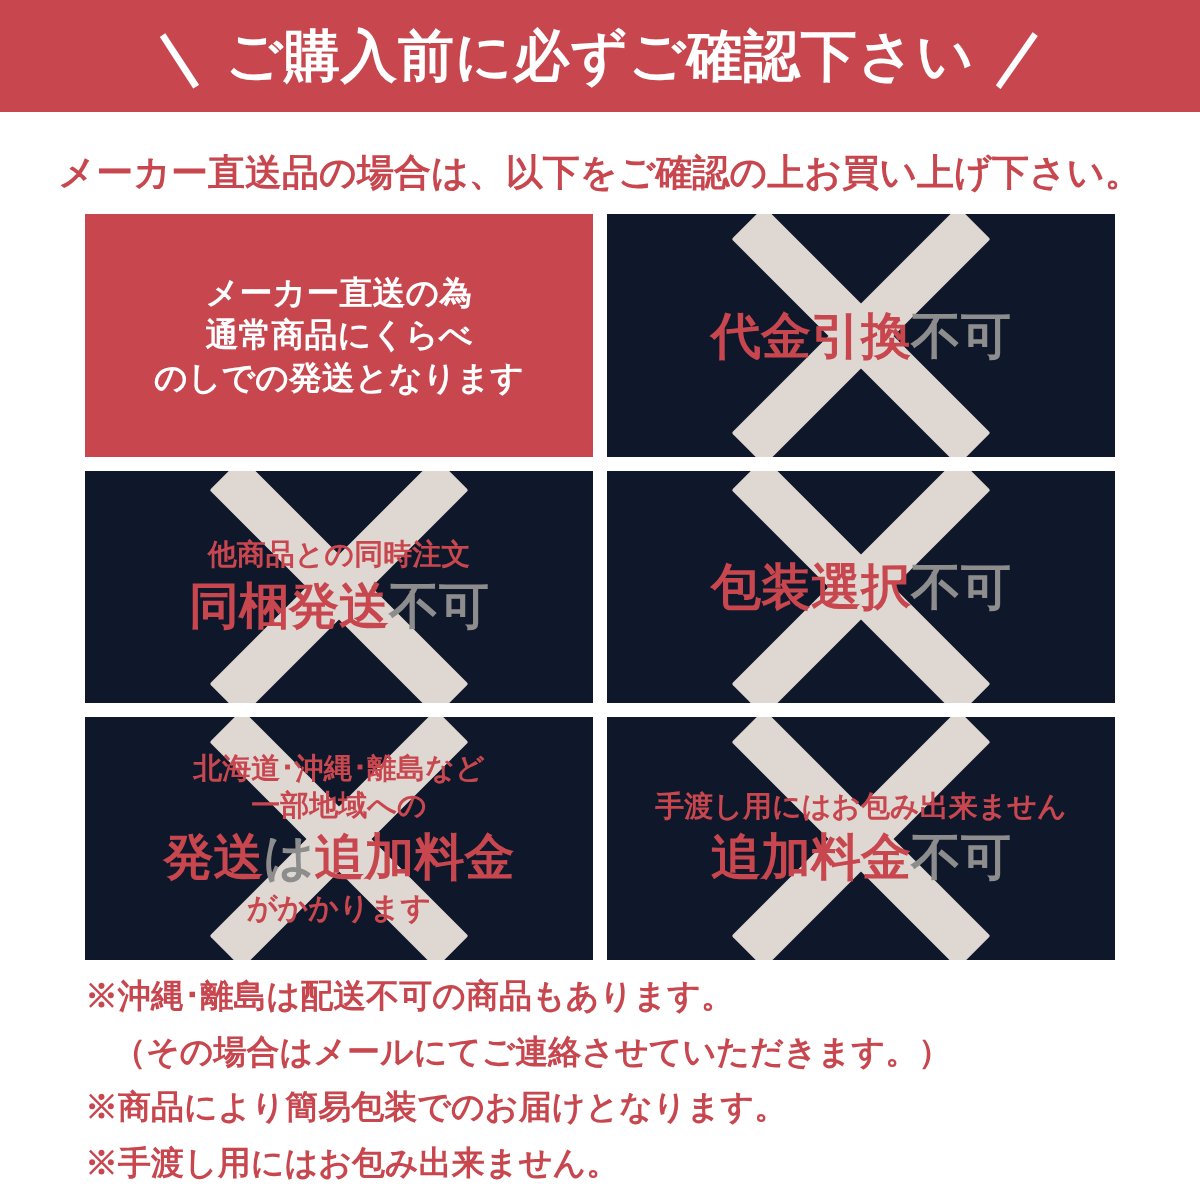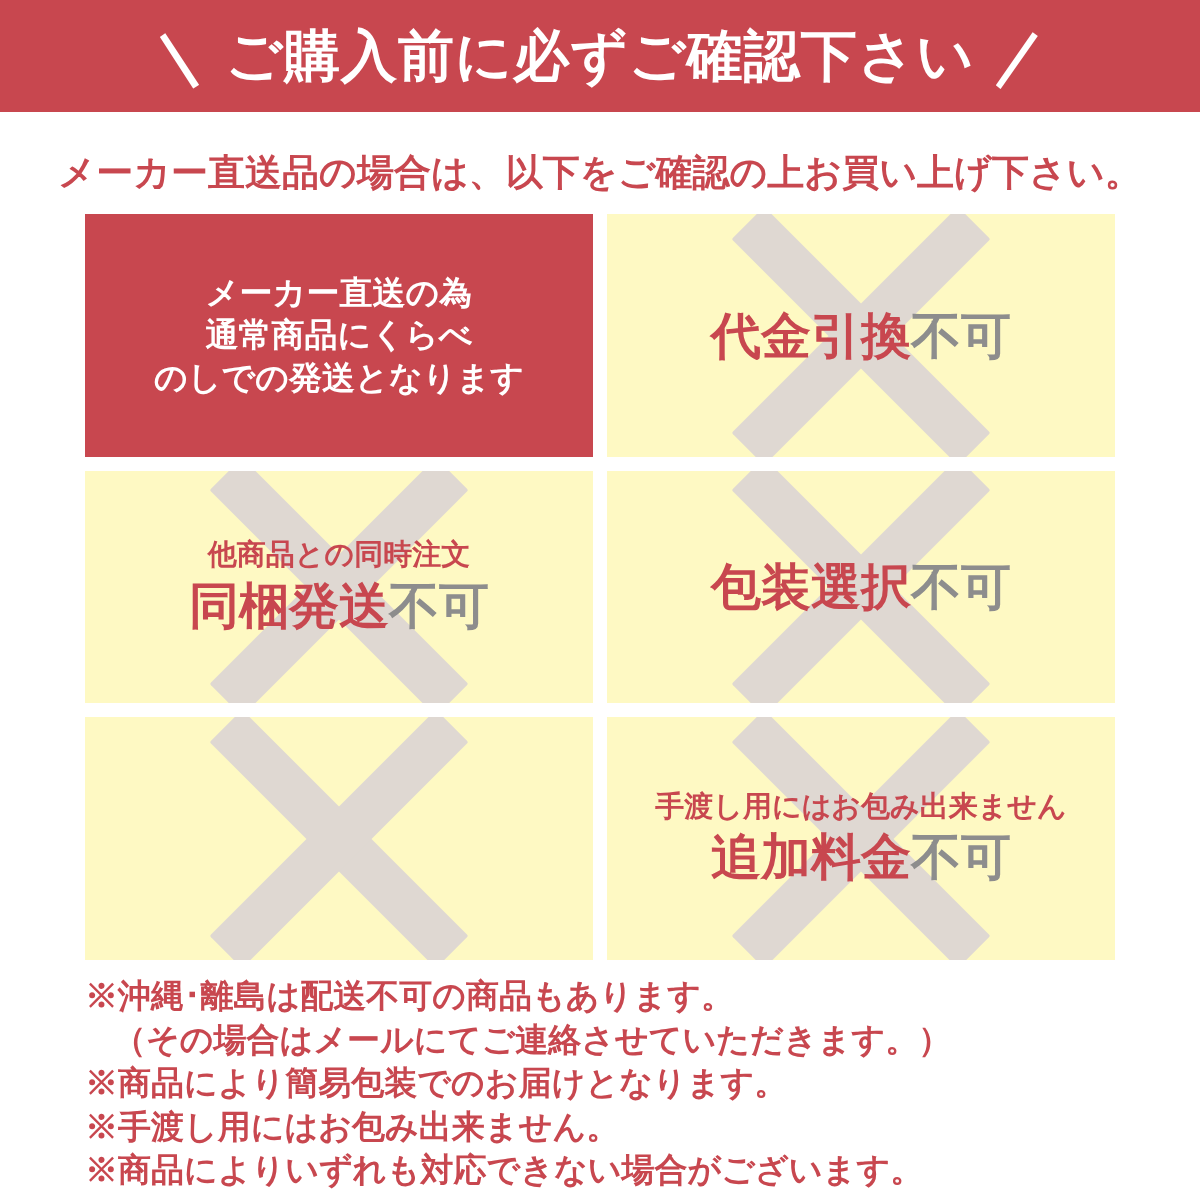--- a/index.html
+++ b/index.html
@@ -65,21 +65,21 @@
     width: 1030px;
     display: grid;
     grid-template-columns: 508px 508px;
     grid-auto-rows: auto;
     column-gap: 14px;
     row-gap: 14px;
   }
 
   .card {
     position: relative;
-    background: #fef9c3;
+    background: #0f172a;
     overflow: hidden;
     display: flex;
     flex-direction: column;
     align-items: center;
     justify-content: center;
     text-align: center;
     box-sizing: border-box;
   }
   .card.filled {
     background: #c8474f;
@@ -150,20 +150,21 @@
     margin: 14px auto 0 auto;
     width: 1030px;
     color: #c8474f;
     font-size: 33px;
     font-weight: bold;
     line-height: 1.32;
     text-align: left;
   }
   .notes .note {
     white-space: nowrap;
+    margin-top: 12px;
   }
   .notes .note.indent {
     padding-left: 28px;
   }
 </style>
 </head>
 <body>
 
 <div class="page">
 
@@ -220,20 +221,28 @@
           <span class="big-red">包装選択</span><span class="big-grey">不可</span>
         </div>
       </div>
     </div>
 
     <div class="card h3">
       <div class="xmark">
           <span class="a"></span>
           <span class="b"></span>
         </div>
+      <div class="card-content">
+        <div class="small-red">北海道･沖縄･離島など</div>
+        <div class="small-red">一部地域への</div>
+        <div>
+          <span class="big-red">発送</span><span class="big-grey">は</span><span class="big-red">追加料金</span>
+        </div>
+        <div class="mid-red">がかかります</div>
+      </div>
     </div>
 
     <div class="card h3">
       <div class="xmark">
           <span class="a"></span>
           <span class="b"></span>
         </div>
       <div class="card-content">
         <div class="small-red">手渡し用にはお包み出来ません</div>
         <div>

